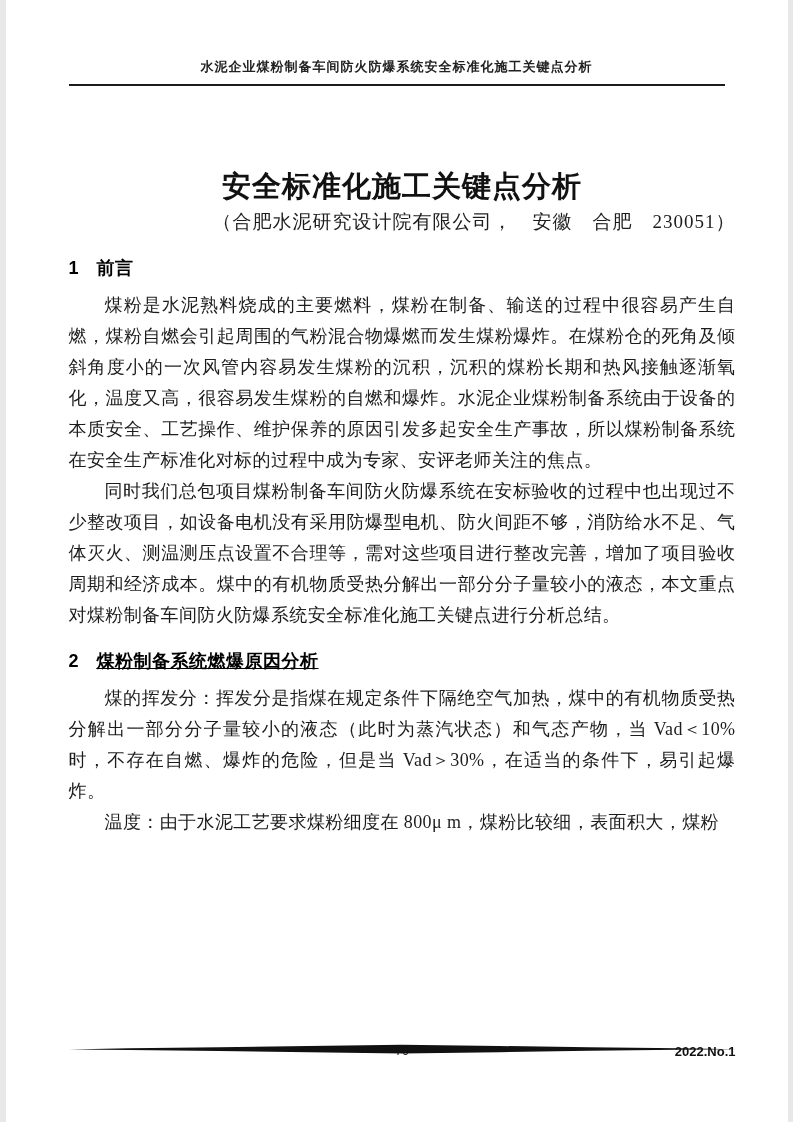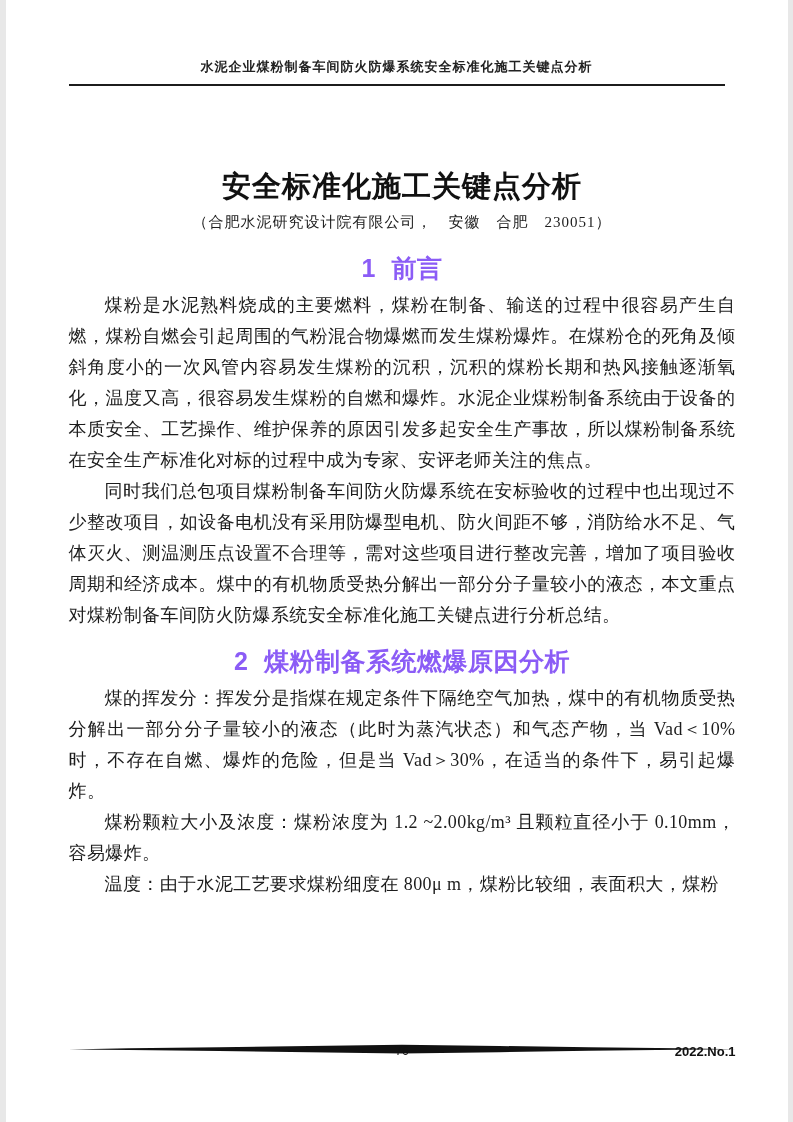--- a/index.html
+++ b/index.html
@@ -49,38 +49,37 @@
   }
   .author {
     margin-top: 22px;
     text-align: center;
     font-size: 17px;
     line-height: 26px;
     letter-spacing: 2px;
     font-style: normal;
   }
   .affiliation {
-    text-align: center;
-    font-size: 15px;
+    text-align: right;
+    font-size: 19px;
     line-height: 28px;
     letter-spacing: 1px;
   }
   .section-heading {
     margin-top: 18px;
     margin-bottom: 8px;
     font-family: "Liberation Sans", sans-serif;
     font-weight: 700;
-    font-size: 25px;
+    font-size: 18px;
     line-height: 28px;
-    color: #8b5cf6;
-    text-align: center;
+    color: #000000;
   }
   .section-heading .sec-num { display: inline-block; min-width: 12px; }
   .section-heading .sec-title { margin-left: 16px; letter-spacing: 0.5px; }
-  .section-heading.second { margin-top: 16px; }
+  .section-heading.second { margin-top: 16px; text-decoration: underline; }
   .body-para {
     font-size: 18px;
     line-height: 31px;
     letter-spacing: 0.4px;
     text-align: justify;
     text-indent: 2em;
     color: #1c1c1c;
   }
   
   .footer-rule {
@@ -133,21 +132,20 @@
     <p class="body-para">煤粉是水泥熟料烧成的主要燃料，煤粉在制备、输送的过程中很容易产生自燃，煤粉自燃会引起周围的气粉混合物爆燃而发生煤粉爆炸。在煤粉仓的死角及倾斜角度小的一次风管内容易发生煤粉的沉积，沉积的煤粉长期和热风接触逐渐氧化，温度又高，很容易发生煤粉的自燃和爆炸。水泥企业煤粉制备系统由于设备的本质安全、工艺操作、维护保养的原因引发多起安全生产事故，所以煤粉制备系统在安全生产标准化对标的过程中成为专家、安评老师关注的焦点。</p>
 
     <p class="body-para">同时我们总包项目煤粉制备车间防火防爆系统在安标验收的过程中也出现过不少整改项目，如设备电机没有采用防爆型电机、防火间距不够，消防给水不足、气体灭火、测温测压点设置不合理等，需对这些项目进行整改完善，增加了项目验收周期和经济成本。煤中的有机物质受热分解出一部分分子量较小的液态，本文重点对煤粉制备车间防火防爆系统安全标准化施工关键点进行分析总结。</p>
 
     <h2 class="section-heading second">
       <span class="sec-num">2</span><span class="sec-title">煤粉制备系统燃爆原因分析</span>
     </h2>
 
     <p class="body-para">煤的挥发分：挥发分是指煤在规定条件下隔绝空气加热，煤中的有机物质受热分解出一部分分子量较小的液态（此时为蒸汽状态）和气态产物，当 Vad＜10%时，不存在自燃、爆炸的危险，但是当 Vad＞30%，在适当的条件下，易引起爆炸。</p>
 
-    <p class="body-para">煤粉颗粒大小及浓度：煤粉浓度为 1.2 ~2.00kg/m³ 且颗粒直径小于 0.10mm，容易爆炸。</p>
 
     <p class="body-para">温度：由于水泥工艺要求煤粉细度在 800μ m，煤粉比较细，表面积大，煤粉</p>
 
   </div>
 
   <svg class="footer-rule" viewBox="0 0 667 12" preserveAspectRatio="none">
     <polygon fill="#111111" points="0,6.5 60,5.2 150,4.2 240,3.0 333,1.8 430,3.0 520,4.2 610,5.2 667,6.2 610,6.8 520,7.8 430,9.2 333,10.4 240,9.2 150,8.0 60,7.0"></polygon>
   </svg>
 
   <div class="footer-row">

